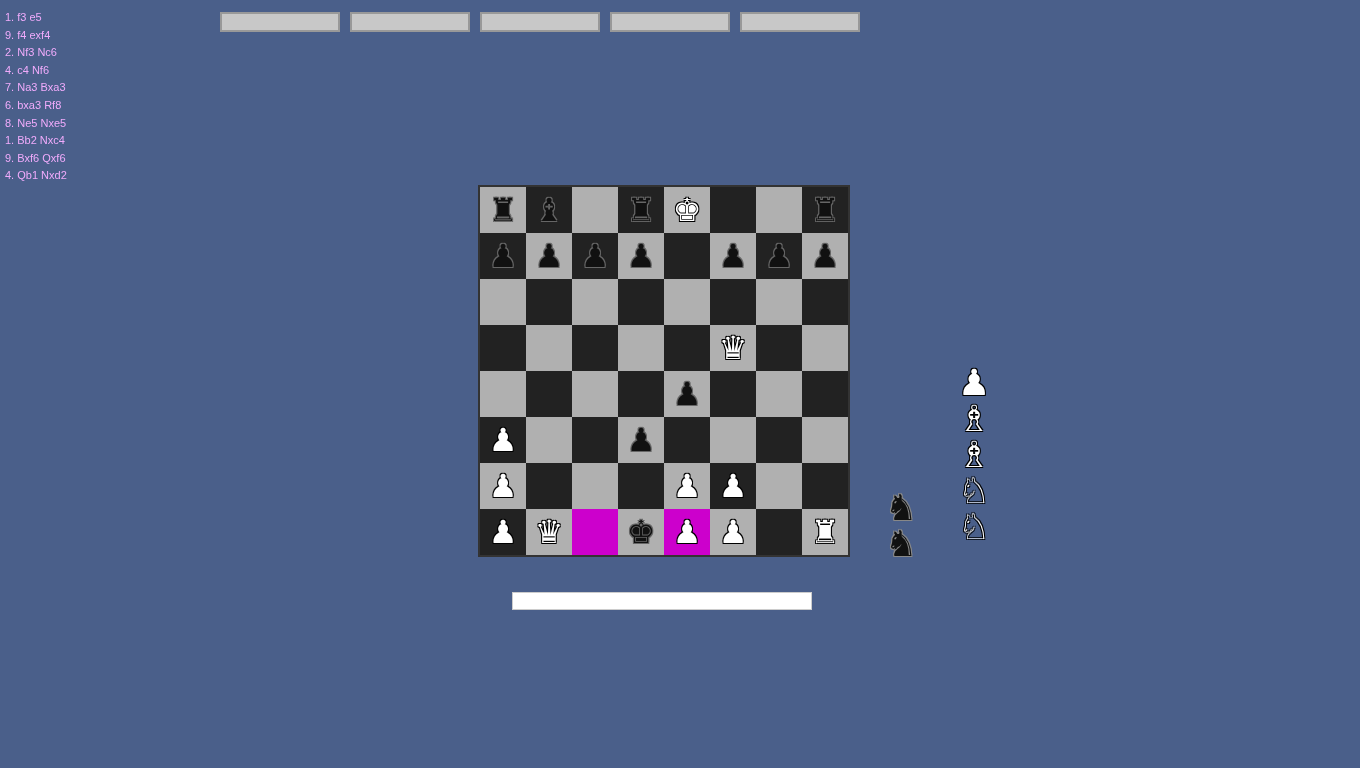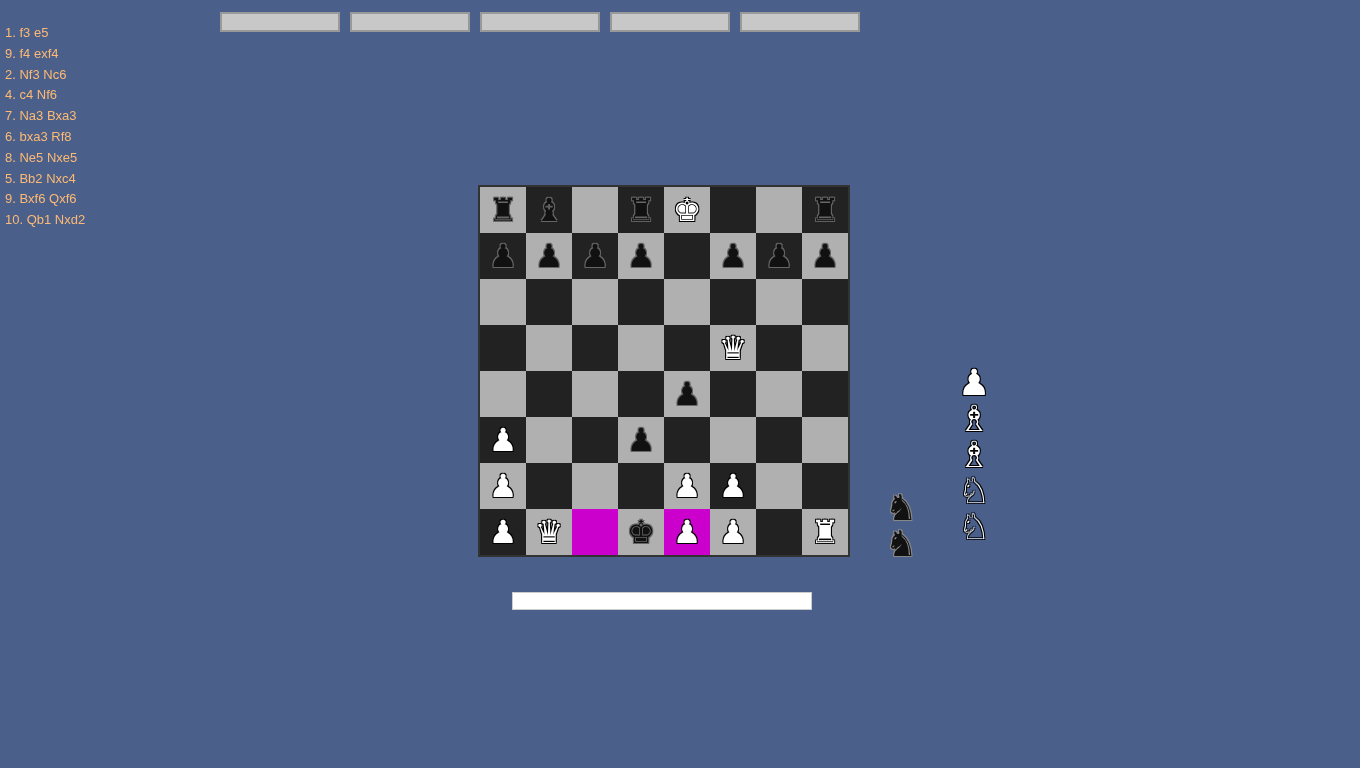--- a/index.html
+++ b/index.html
@@ -8,24 +8,24 @@
       font-family: Arial, sans-serif;
       width: 1360px;
       height: 768px;
       overflow: hidden;
       position: relative;
     }
 
     
     #move-history {
       position: absolute;
-      top: 23px;
+      top: 9px;
       left: 5px;
-      color: #fdba74;
-      font-size: 13px;
+      color: #f0abfc;
+      font-size: 11px;
       line-height: 1.6;
     }
 
     
     #toolbar {
       position: absolute;
       top: 12px;
       left: 220px;
       display: flex;
       gap: 10px;
@@ -134,23 +134,23 @@
 <body>
 
 <div id="move-history">
 <div>1. f3 e5</div>
     <div>9. f4 exf4</div>
     <div>2. Nf3 Nc6</div>
     <div>4. c4 Nf6</div>
     <div>7. Na3 Bxa3</div>
     <div>6. bxa3 Rf8</div>
     <div>8. Ne5 Nxe5</div>
-    <div>5. Bb2 Nxc4</div>
+    <div>1. Bb2 Nxc4</div>
     <div>9. Bxf6 Qxf6</div>
-    <div>10. Qb1 Nxd2</div>
+    <div>4. Qb1 Nxd2</div>
   </div>
 
 <div id="toolbar">
   <button></button>
   <button></button>
   <button></button>
   <button></button>
   <button></button>
 </div>
 

